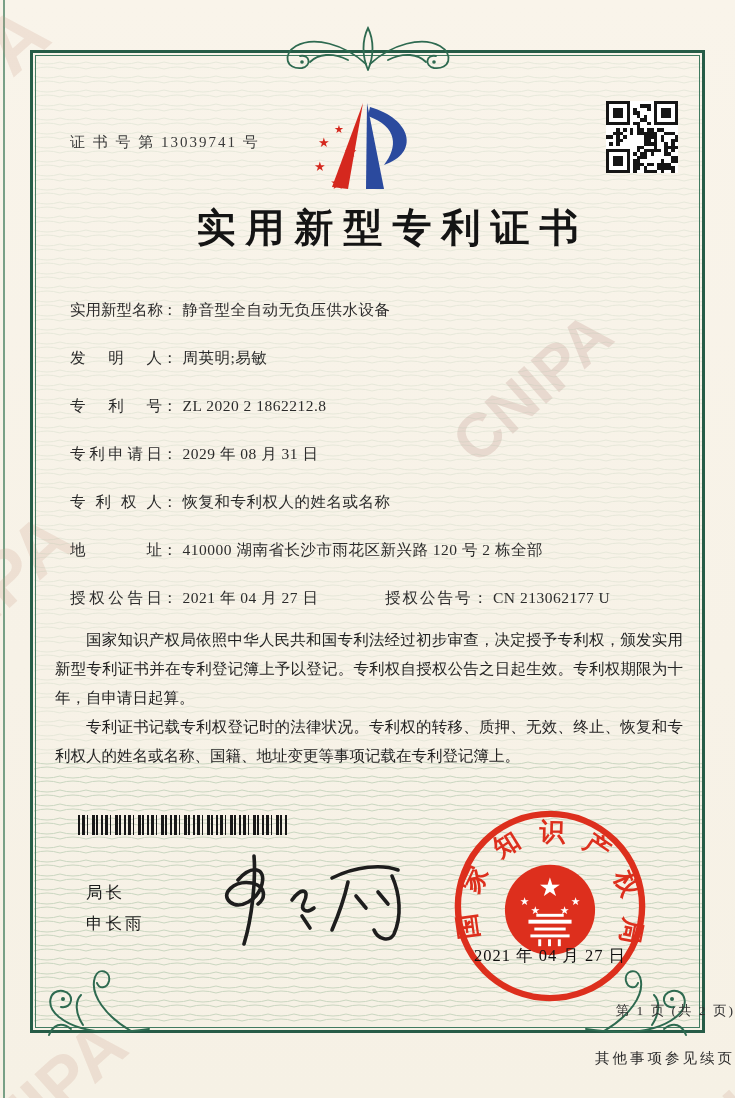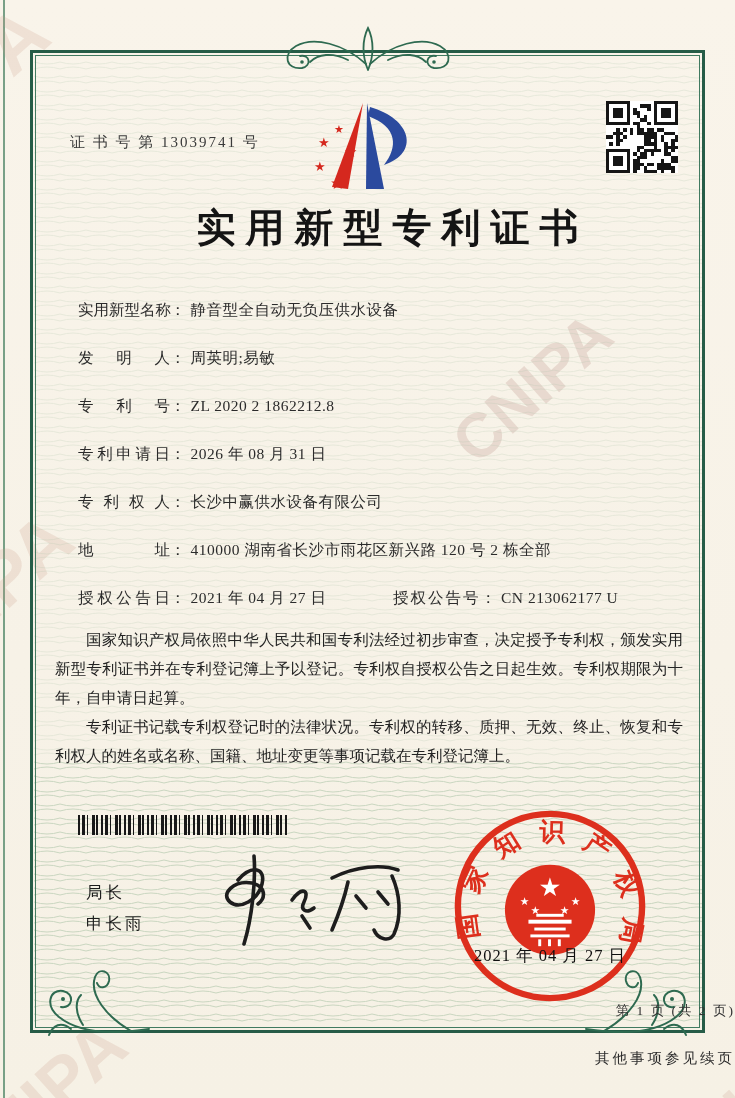--- a/index.html
+++ b/index.html
@@ -20,21 +20,21 @@
   .ornament-top{position:absolute;left:248px;top:22px;width:240px;height:54px;}
   .corner{position:absolute;width:120px;height:80px;top:965px;}
   .corner-l{left:31px;}
   .corner-r{left:584px;transform:scaleX(-1);}
   .cert-no{position:absolute;left:70px;top:101px;font-size:15px;letter-spacing:2px;color:#3a3a3a;margin-top:32px;}
   .logo{position:absolute;left:292px;top:99px;width:150px;height:100px;}
   .qr{position:absolute;left:606px;top:101px;width:72px;height:72px;}
   .title{position:absolute;left:0;width:735px;top:201px;text-align:center;
          font-size:39px;font-weight:bold;color:#141414;letter-spacing:10px;text-indent:10px;padding-left:20px;}
   .fields{position:absolute;left:70px;top:300px;width:610px;font-size:15.5px;color:#2b2b2b;}
-  .row{height:22px;margin-bottom:26px;white-space:nowrap;position:relative;margin-left:8px;}
+  .row{height:22px;margin-bottom:26px;white-space:nowrap;position:relative;}
   .lbl{display:inline-block;width:92px;text-align:justify;text-align-last:justify;vertical-align:top;}
   .lbl2{letter-spacing:2px;}
   .colon{display:inline-block;}
   .val{margin-left:5px;letter-spacing:.5px;}
   .pair2{position:absolute;left:315px;top:0;white-space:nowrap;}
   .paras{position:absolute;left:55px;top:625px;width:628px;font-size:15.5px;line-height:29px;
          color:#232323;text-align:justify;}
   .paras p{margin:0;text-indent:2em;}
   .barcode{position:absolute;left:78px;top:815px;width:211px;height:20px;
     background:repeating-linear-gradient(90deg,
@@ -394,24 +394,24 @@
     <div class="row">
       <span class="lbl">实用新型名称</span><span class="colon">：</span><span class="val">静音型全自动无负压供水设备</span>
     </div>
     <div class="row">
       <span class="lbl">发明人</span><span class="colon">：</span><span class="val">周英明;易敏</span>
     </div>
     <div class="row">
       <span class="lbl">专利号</span><span class="colon">：</span><span class="val">ZL 2020 2 1862212.8</span>
     </div>
     <div class="row">
-      <span class="lbl">专利申请日</span><span class="colon">：</span><span class="val">2026 年 08 月 31 日</span>
-    </div>
-    <div class="row">
-      <span class="lbl">专利权人</span><span class="colon">：</span><span class="val">长沙中赢供水设备有限公司</span>
+      <span class="lbl">专利申请日</span><span class="colon">：</span><span class="val">2029 年 08 月 31 日</span>
+    </div>
+    <div class="row">
+      <span class="lbl">专利权人</span><span class="colon">：</span><span class="val">恢复和专利权人的姓名或名称</span>
     </div>
     <div class="row">
       <span class="lbl">地址</span><span class="colon">：</span><span class="val">410000 湖南省长沙市雨花区新兴路 120 号 2 栋全部</span>
     </div>
     <div class="row">
       <span class="lbl">授权公告日</span><span class="colon">：</span><span class="val">2021 年 04 月 27 日</span>
       <span class="pair2">
         <span class="lbl2">授权公告号</span><span class="colon">：</span><span class="val">CN 213062177 U</span>
       </span>
     </div>

